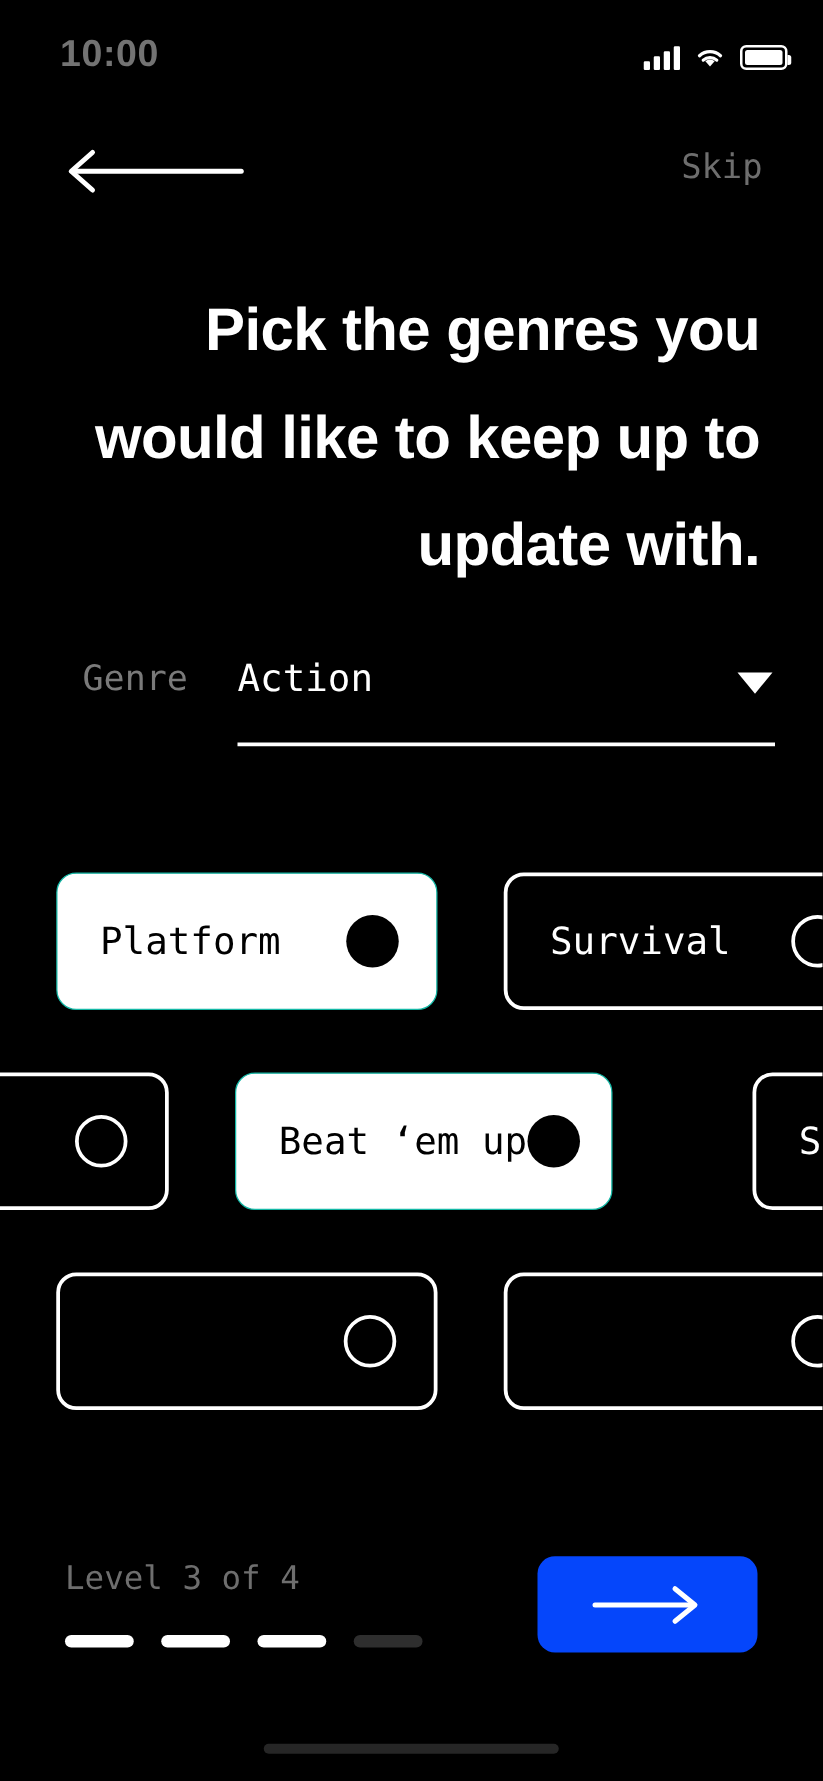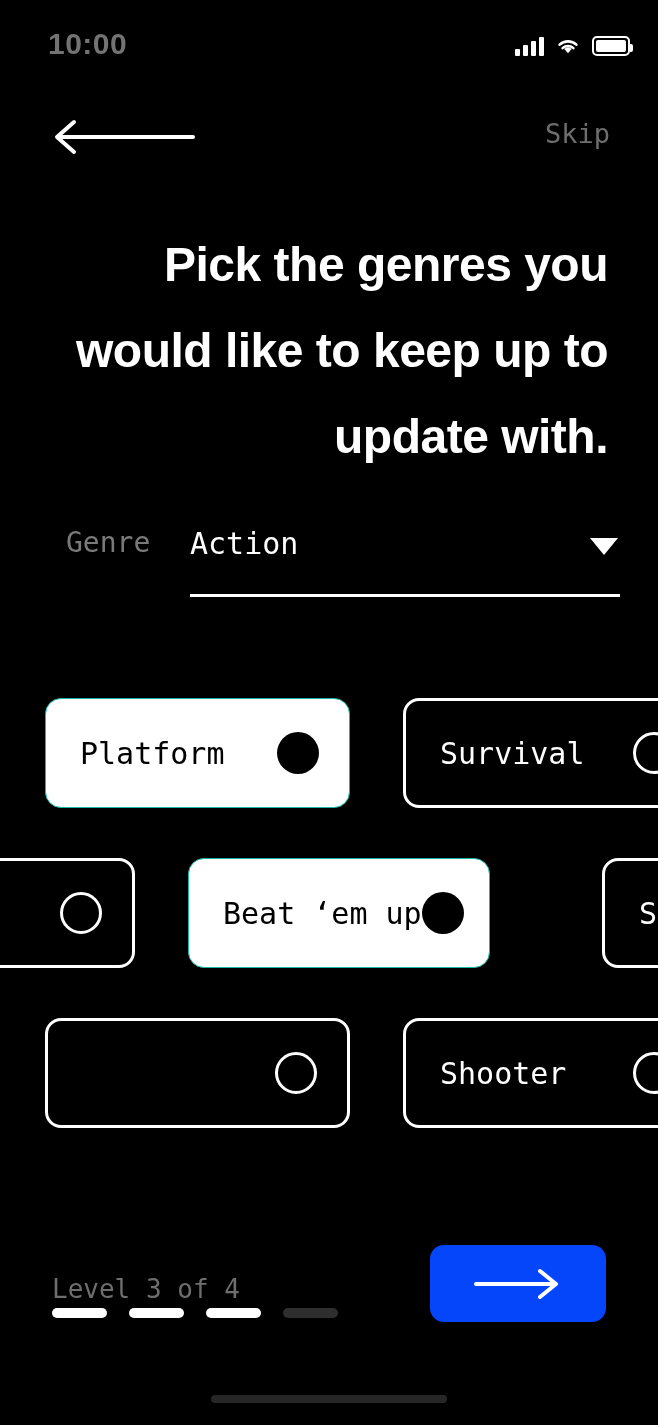--- a/index.html
+++ b/index.html
@@ -123,21 +123,21 @@
   .c-strategy { left:602px;  top:160px; width:305px; }
   
   .c-survival { left:45px;  top:320px; width:305px; }
   .c-shooter  { left:403px; top:320px; width:305px; }
 
   
   .footer { position:absolute; top:1240px; left:0; width:658px; height:110px; }
   .level-text {
     position:absolute; left:52px; top:8px;
     font-family:"DejaVu Sans Mono", monospace;
-    font-size:26px; color:#6e6e6e;margin-top:26px;
+    font-size:26px; color:#6e6e6e;
   }
   .progress { position:absolute; left:52px; top:68px; display:flex; gap:22px; }
   .progress i { display:block; width:55px; height:10px; border-radius:6px; }
   .progress i.on { background:#fff; }
   .progress i.off { background:#2e2e2e; }
 
   .next-btn {
     position:absolute; right:52px; top:5px;
     width:176px; height:77px;
     border-radius:14px;
@@ -215,21 +215,20 @@
     <span class="dot"></span>
   </div>
   <div class="chip unsel c-strategy">
     <span class="chip-label">S</span>
 
   </div>
   <div class="chip unsel c-survival">
     <span class="dot"></span>
   </div>
   <div class="chip unsel c-shooter">
-    <span class="chip-label">Shooter</span>
     <span class="dot"></span>
   </div>
 </div>
 
 <div class="footer">
   <span class="level-text">Level 3 of 4</span>
   <div class="progress">
     <i class="on"></i>
     <i class="on"></i>
     <i class="on"></i>

